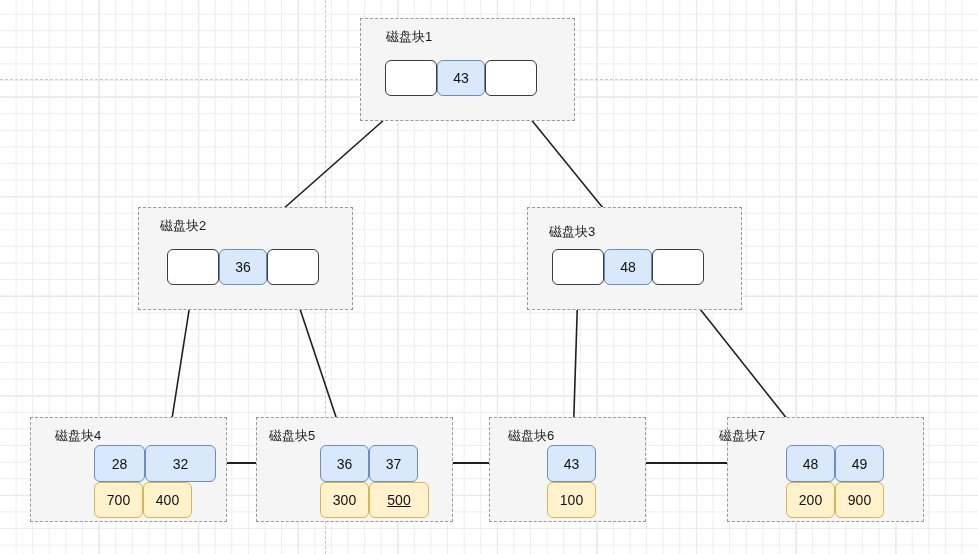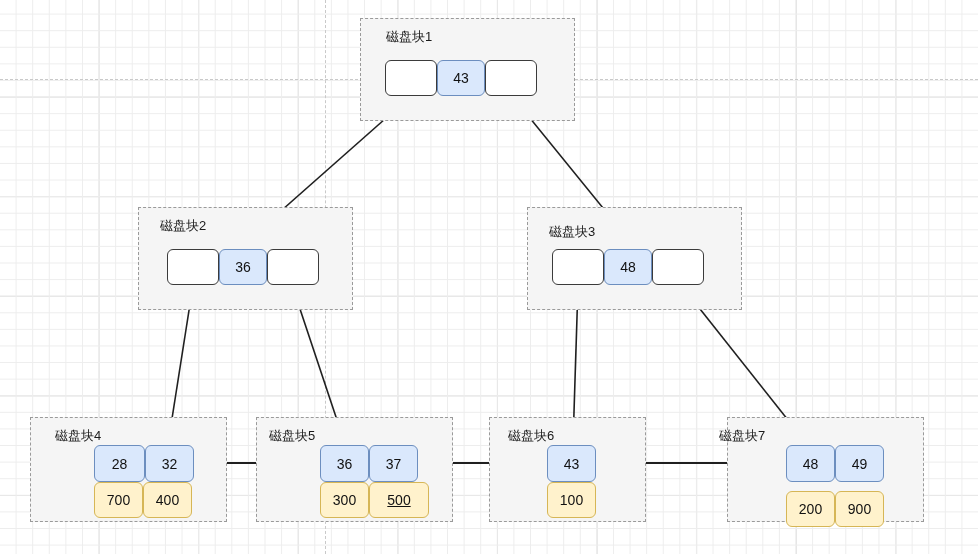--- a/index.html
+++ b/index.html
@@ -118,21 +118,21 @@
   <div class="cellrow" style="left:552px;top:249px;">
     <div class="cell ptr" style="width:52px;height:36px;"></div>
     <div class="cell key" style="width:48px;height:36px;">48</div>
     <div class="cell ptr" style="width:52px;height:36px;"></div>
   </div>
 
   <div class="block" style="left:30px;top:417px;width:197px;height:105px;"></div>
   <div class="block-label" style="left:55px;top:429px;">磁盘块4</div>
   <div class="cellrow" style="left:94px;top:445px;">
     <div class="cell key" style="width:51px;height:37px;">28</div>
-    <div class="cell key" style="width:49px;height:37px;">32</div>
+    <div class="cell key" style="width:71px;height:37px;">32</div>
   </div>
   <div class="cellrow" style="left:94px;top:482px;">
     <div class="cell val" style="width:49px;height:36px;">700</div>
     <div class="cell val" style="width:49px;height:36px;">400</div>
   </div>
 
   <div class="block" style="left:256px;top:417px;width:197px;height:105px;"></div>
   <div class="block-label" style="left:269px;top:429px;">磁盘块5</div>
   <div class="cellrow" style="left:320px;top:445px;">
     <div class="cell key" style="width:49px;height:37px;">36</div>
@@ -151,18 +151,18 @@
   <div class="cellrow" style="left:547px;top:482px;">
     <div class="cell val" style="width:49px;height:36px;">100</div>
   </div>
 
   <div class="block" style="left:727px;top:417px;width:197px;height:105px;"></div>
   <div class="block-label" style="left:719px;top:429px;">磁盘块7</div>
   <div class="cellrow" style="left:786px;top:445px;">
     <div class="cell key" style="width:49px;height:37px;">48</div>
     <div class="cell key" style="width:49px;height:37px;">49</div>
   </div>
-  <div class="cellrow" style="left:786px;top:482px;margin-top:9px;">
+  <div class="cellrow" style="left:786px;top:482px;">
     <div class="cell val" style="width:49px;height:36px;">200</div>
     <div class="cell val" style="width:49px;height:36px;">900</div>
   </div>
 
 </div>
 
 </body></html>

